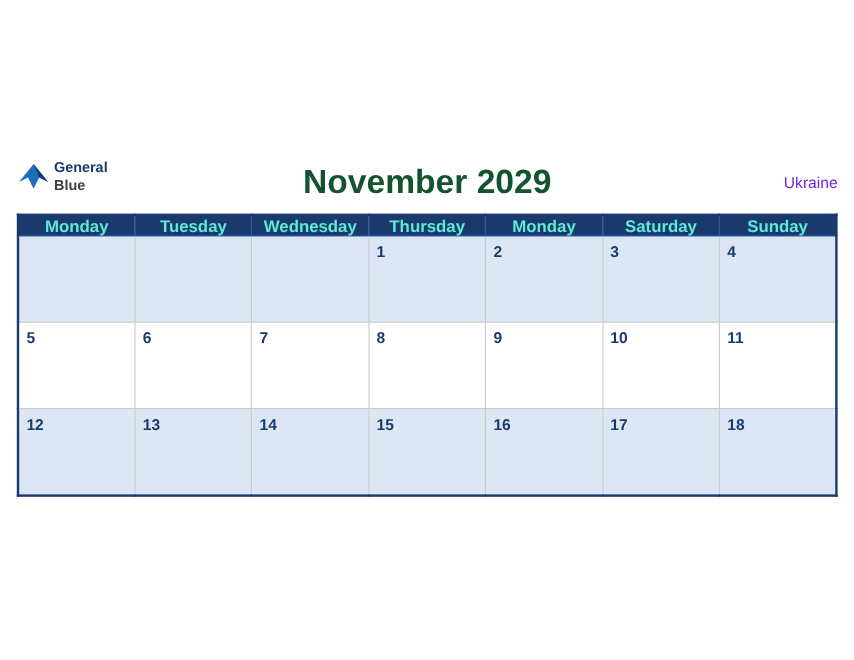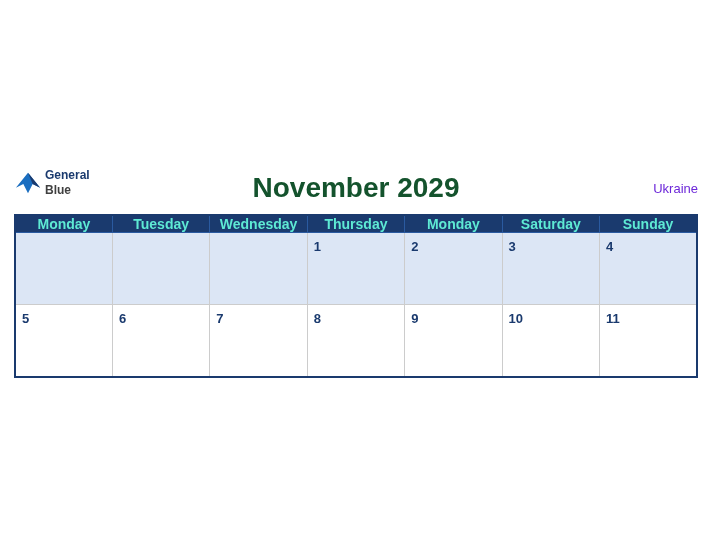--- a/index.html
+++ b/index.html
@@ -145,15 +145,24 @@
         </tr>
         <tr>
           <td><span class="day-number">5</span></td>
           <td><span class="day-number">6</span></td>
           <td><span class="day-number">7</span></td>
           <td><span class="day-number">8</span></td>
           <td><span class="day-number">9</span></td>
           <td><span class="day-number">10</span></td>
           <td><span class="day-number">11</span></td>
         </tr>
+        <tr>
+          <td><span class="day-number">12</span></td>
+          <td><span class="day-number">13</span></td>
+          <td><span class="day-number">14</span></td>
+          <td><span class="day-number">15</span></td>
+          <td><span class="day-number">16</span></td>
+          <td><span class="day-number">17</span></td>
+          <td><span class="day-number">18</span></td>
+        </tr>
       </tbody>
   </table>
 </div>
 
 </body></html>

